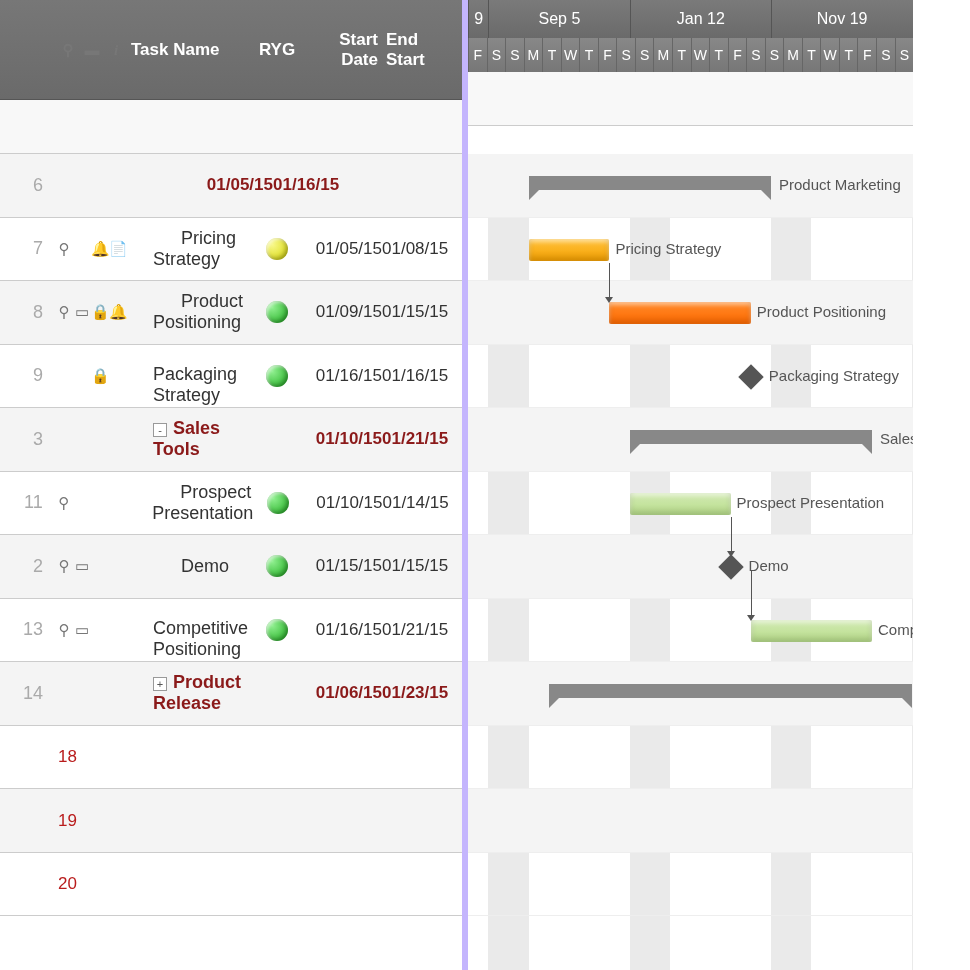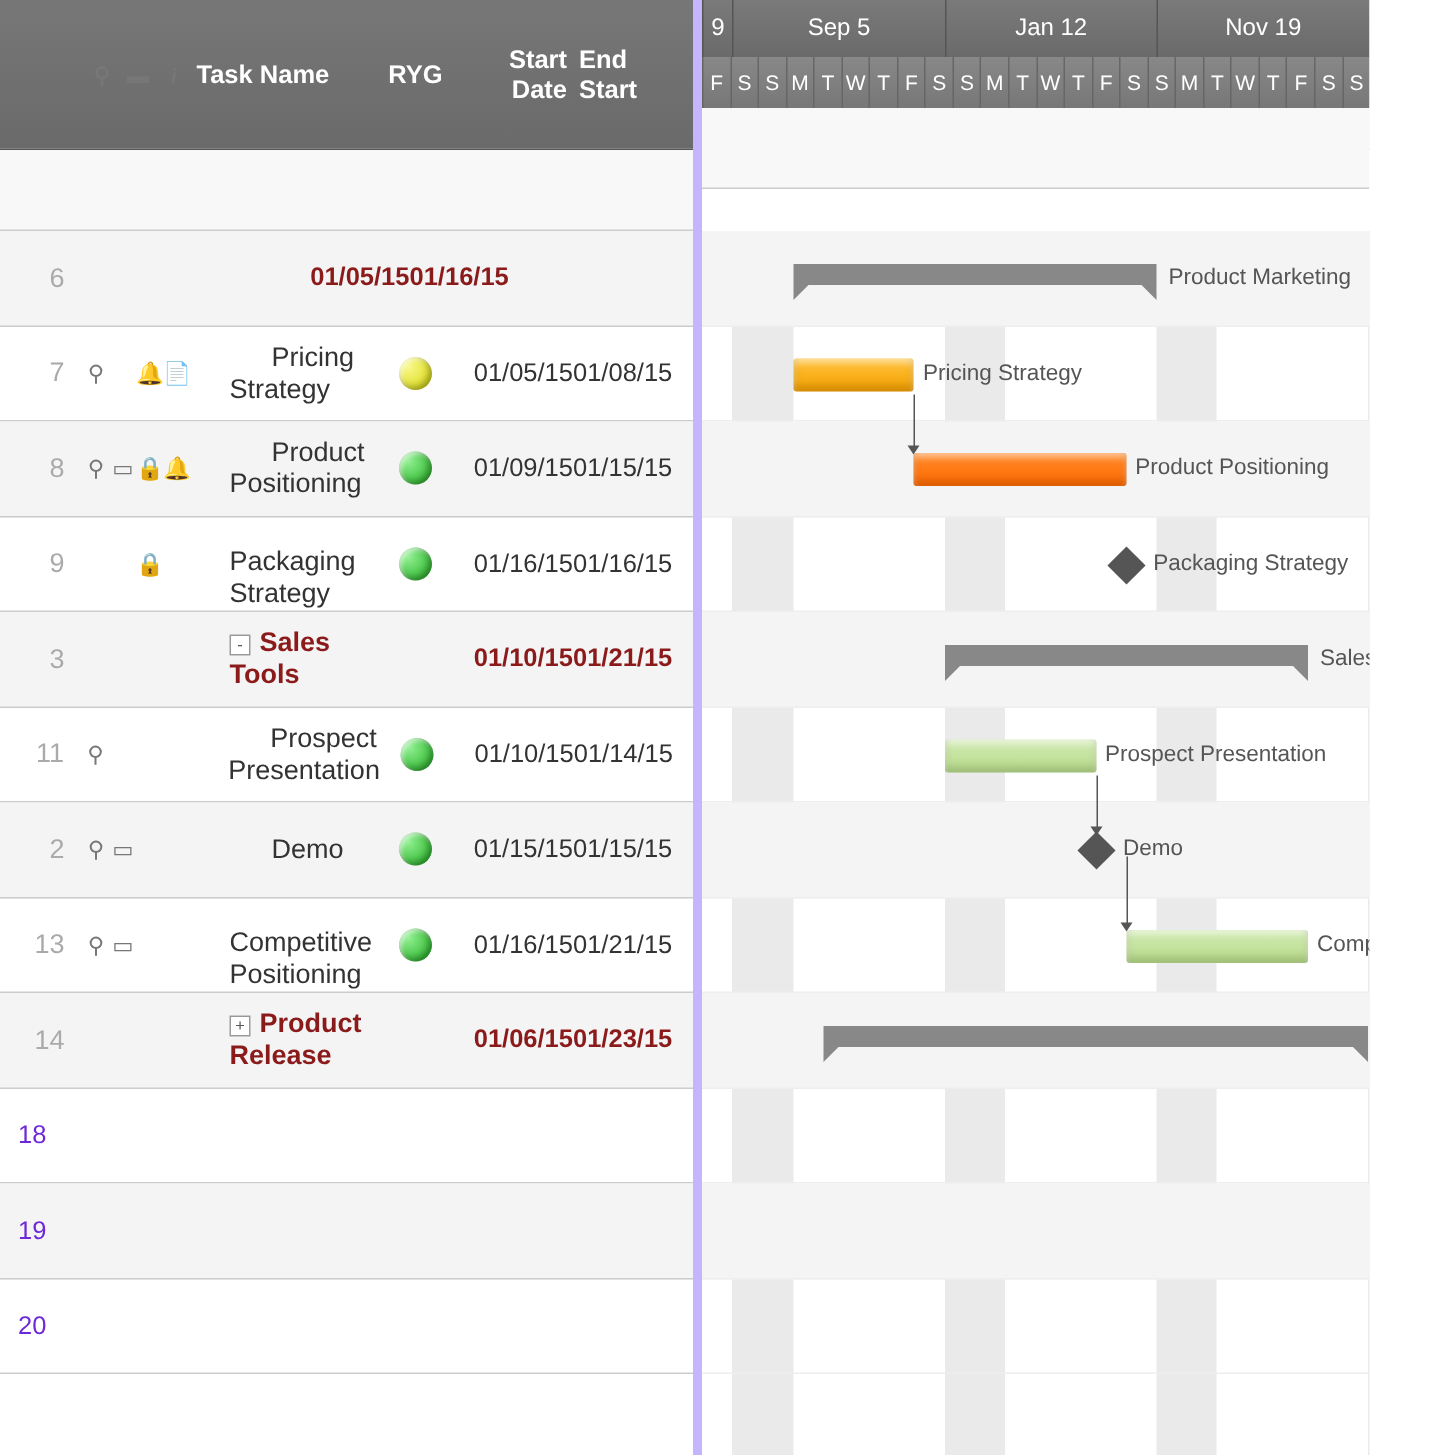--- a/index.html
+++ b/index.html
@@ -60,21 +60,21 @@
   .bar-darkorange { background: linear-gradient(#ff8a2a,#ff6a00); }
   .bar-lightgreen { background: linear-gradient(#d2eab4,#b8dd8a); }
 
   .milestone { position:absolute; width:18px; height:18px; background:#555; transform:rotate(45deg); top:23px; }
 
   .bar-label { position:absolute; font-size:15px; color:#555; top:22px; white-space:nowrap; }
 
   .dep-line { position:absolute; border-left:1px solid #555; }
   .dep-arrow { position:absolute; width:0; height:0; border-top:6px solid #555; border-left:4px solid transparent; border-right:4px solid transparent; }
 
-  .empty-row-num { color:#6d28d9; font-size:17px; text-align:center; padding-right:12px; width:55px; line-height:63.5px;}
+  .empty-row-num { color:#b91c1c; font-size:17px; text-align:right; padding-right:12px; width:55px; line-height:63.5px;margin-left:34px;}
 </style>
 </head>
 <body>
 
 <div class="left-panel">
   <div class="left-head">
     <div class="col col-num"></div>
     <div class="col col-att"><span class="ico">⚲</span></div>
     <div class="col col-comm"><span class="ico">▬</span></div>
     <div class="col col-info"><span class="ico" style="font-style:italic;font-family:serif;">i</span></div>

